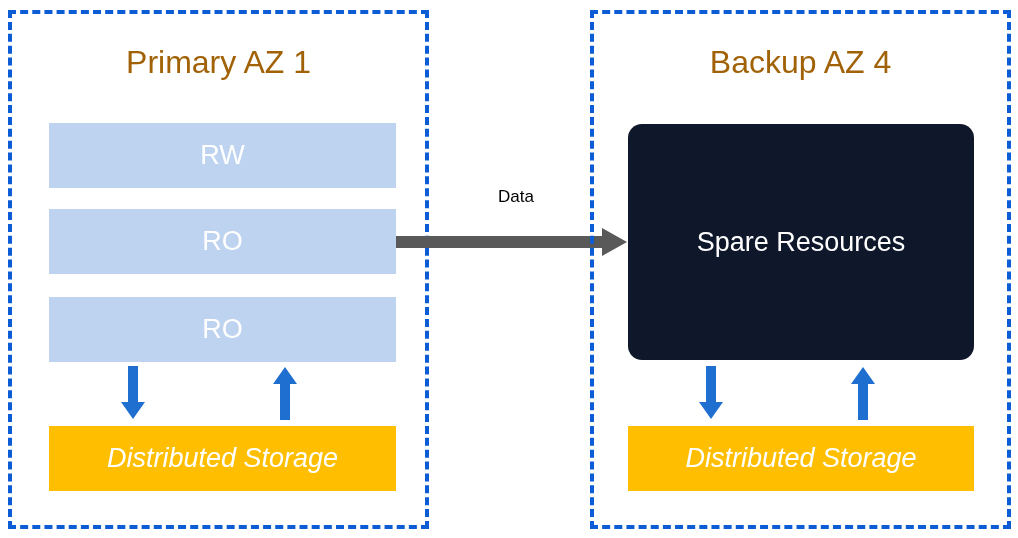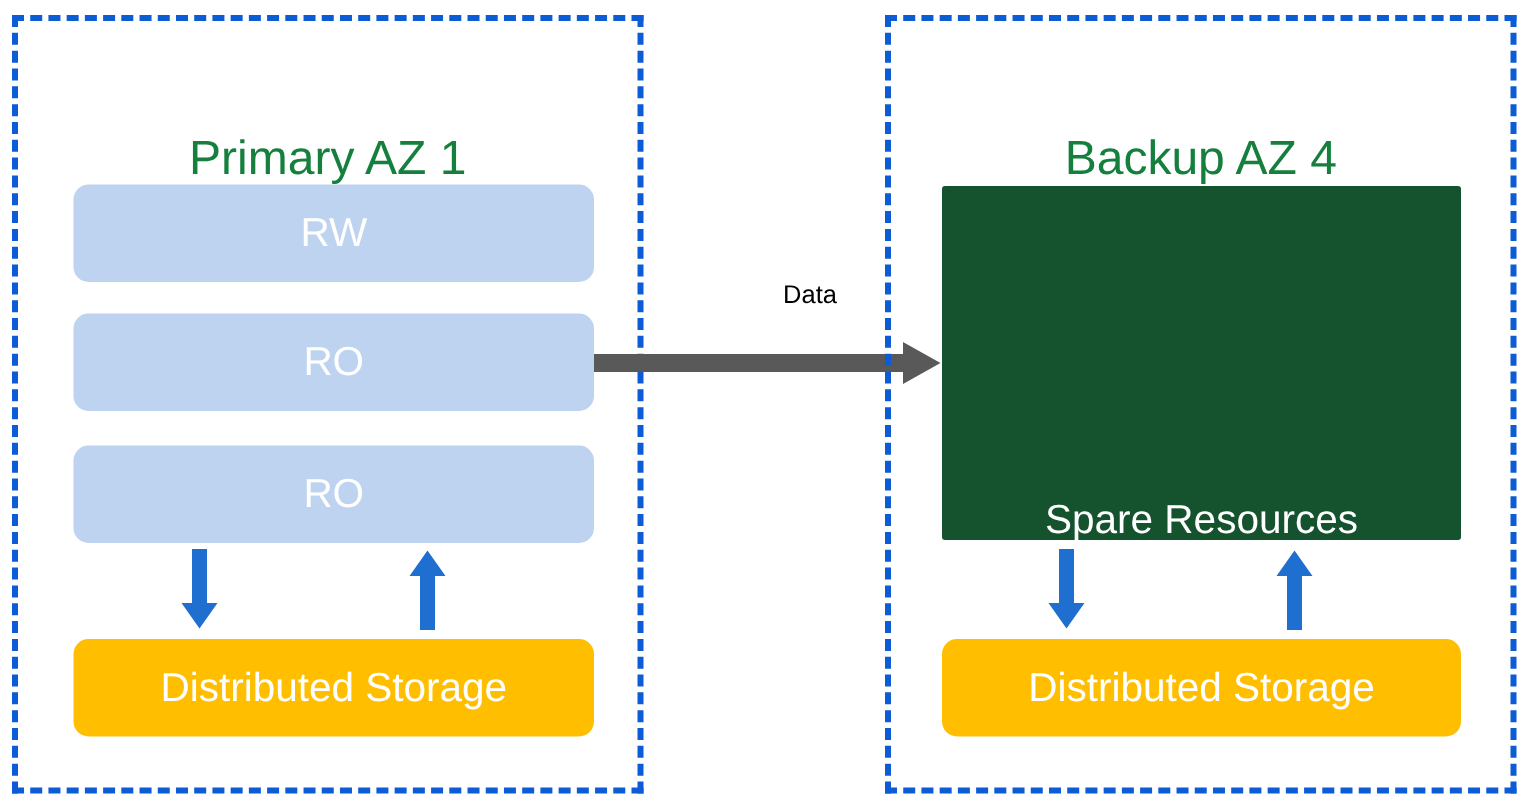--- a/index.html
+++ b/index.html
@@ -30,42 +30,41 @@
   #panel-backup  { left: 590px; top: 10px; width: 421px; height: 519px; }
 
   .az-title {
     position: absolute;
     left: 0;
     right: 0;
     top: 42px;
     text-align: center;
     font-size: 32px;
     line-height: 40px;
-    color: #15803d;
+    color: #a16207;
     font-weight: normal;
     white-space: nowrap;
-    margin-top: 43px;
   }
 
   
   .node {
     position: absolute;
     box-sizing: border-box;
-    border-radius: 10px;
+    border-radius: 0;
     display: flex;
     align-items: center;
     justify-content: center;
     color: #ffffff;
     font-size: 27px;
     line-height: 1;
     white-space: nowrap;
   }
   .node.compute { background: #BDD3F0; }
-  .node.spare   { background: #14532d; border-radius: 2px; align-items: flex-end; }
-  .node.storage { background: #FFBF00; }
+  .node.spare   { background: #0f172a; border-radius: 14px; }
+  .node.storage { background: #FFBF00; font-style: italic; }
 
   
   .col-left  { left: 49px;  width: 347px; }
   .col-right { left: 628px; width: 346px; }
 
   #node-rw   { top: 123px; height: 65px; }
   #node-ro-1 { top: 209px; height: 65px; }
   #node-ro-2 { top: 297px; height: 65px; }
   #node-spare{ top: 124px; height: 236px; }
   #node-storage-left  { top: 426px; height: 65px; }
@@ -86,21 +85,21 @@
   
   #sync-arrow {
     position: absolute;
     left: 396px;
     top: 226px;
     width: 232px;
     height: 32px;
   }
   #sync-label {
     position: absolute;
-    left: 442px;
+    left: 418px;
     top: 186px;
     width: 196px;
     text-align: center;
     font-size: 17px;
     line-height: 21px;
     color: #000000;
   }
   #sync-label .line { display: block; }
 </style>
 </head>

